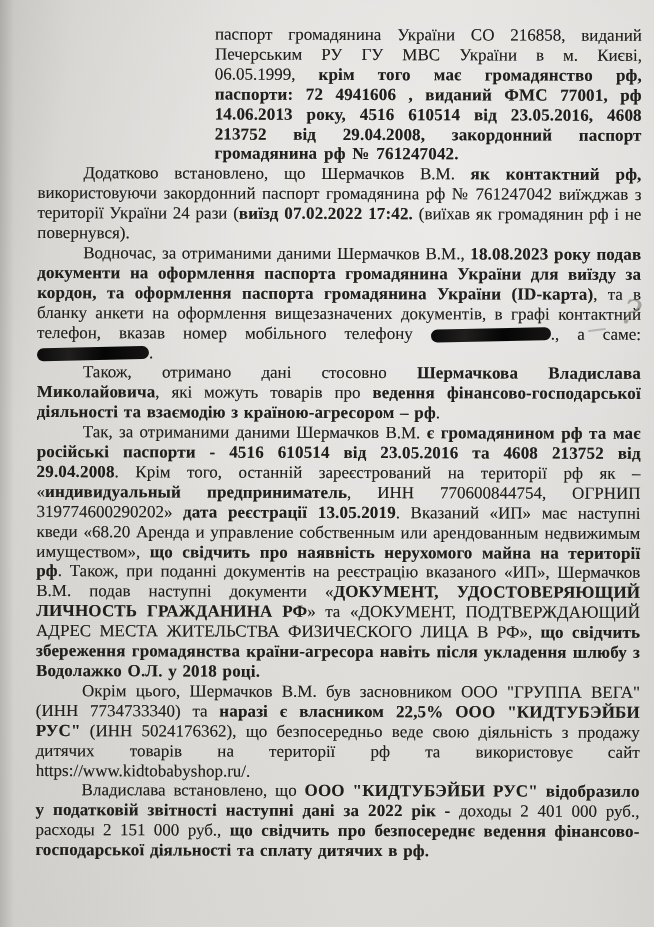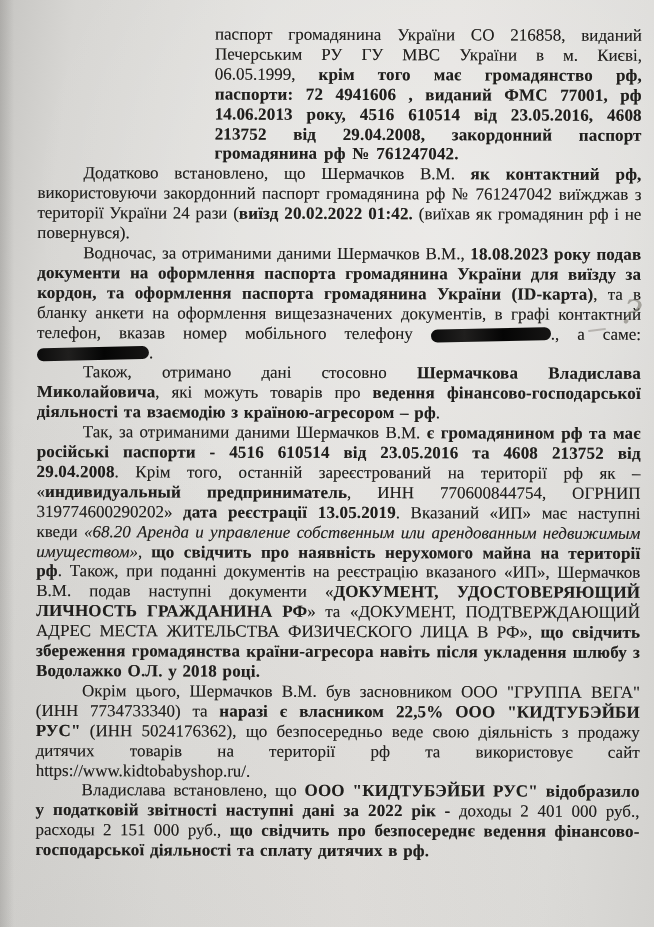--- a/index.html
+++ b/index.html
@@ -17,21 +17,21 @@
   }
   .page{
     position:absolute;left:38px;top:24px;width:604px;
     color:#201f1d;font-size:17px;line-height:19.9px;
     transform:rotate(0.18deg);transform-origin:left top;
     text-shadow:0 0 0.6px rgba(45,43,40,0.5);
   }
   .para{margin:0;text-align:justify;text-indent:46px;word-spacing:1.2px;}
   .para.cont{margin-left:177px;text-indent:0;word-spacing:2.4px;}
   .b{font-weight:bold;letter-spacing:0.15px;}
-  .i{font-style:italic;}
+  .i{}
   .u{}
   .redact{
     display:inline-block;height:13px;border-radius:7px;
     background:linear-gradient(90deg,#0b0b0b,#201f1e 28%,#050505 60%,#161514);
     margin-bottom:-2px;transform:rotate(-1.4deg);
   }
   .pencil-q{
     position:absolute;left:622px;top:292px;
     font-family:"DejaVu Serif", serif;font-style:italic;
     font-size:34px;color:rgba(128,124,117,0.62);
@@ -42,21 +42,21 @@
     background:rgba(128,124,117,0.45);border-radius:1px;transform:rotate(-7deg);
   }
 </style>
 </head>
 <body>
 
 <div class="edge-shadow"></div>
 
 <div class="page" id="doc">
     <p class="para cont"><span>паспорт громадянина України СО 216858, виданий Печерським РУ ГУ МВС України в м. Києві, 06.05.1999, </span><span class="b">крім того має громадянство рф, паспорти: 72 4941606 , виданий ФМС 77001, рф 14.06.2013 року, 4516 610514 від 23.05.2016, 4608 213752 від 29.04.2008, закордонний паспорт громадянина рф № 761247042.</span></p>
-    <p class="para"><span>Додатково встановлено, що Шермачков В.М. </span><span class="b">як контактний рф,</span><span> використовуючи закордонний паспорт громадянина рф № 761247042 виїжджав з території України 24 рази (</span><span class="b">виїзд 20.02.2022 01:42.</span><span> (виїхав як громадянин рф і не повернувся).</span></p>
+    <p class="para"><span>Додатково встановлено, що Шермачков В.М. </span><span class="b">як контактний рф,</span><span> використовуючи закордонний паспорт громадянина рф № 761247042 виїжджав з території України 24 рази (</span><span class="b">виїзд 07.02.2022 17:42.</span><span> (виїхав як громадянин рф і не повернувся).</span></p>
     <p class="para"><span>Водночас, за отриманими даними Шермачков В.М., </span><span class="b">18.08.2023 року подав документи на оформлення паспорта громадянина України для виїзду за кордон, та оформлення паспорта громадянина України (ID-карта)</span><span>, та в бланку анкети на оформлення вищезазначених документів, в графі контактний телефон, вказав номер мобільного телефону </span><span class="redact" style="width: 120px;"></span><span>., а саме: </span><span class="redact" style="width: 112px;"></span><span>.</span></p>
     <p class="para"><span>Також, отримано дані стосовно </span><span class="b">Шермачкова Владислава Миколайовича</span><span>, які можуть товарів про </span><span class="b">ведення фінансово-господарської діяльності та взаємодію з країною-агресором – рф</span><span>.</span></p>
     <p class="para"><span>Так, за отриманими даними Шермачков В.М. </span><span class="b">є громадянином рф та має російські паспорти - 4516 610514 від 23.05.2016 та 4608 213752 від 29.04.2008</span><span>. Крім того, останній зареєстрований на території рф як – «</span><span class="b">индивидуальный предприниматель</span><span>, ИНН 770600844754, ОГРНИП 319774600290202» </span><span class="b">дата реєстрації 13.05.2019</span><span>. Вказаний «ИП» має наступні кведи </span><span class="i">«68.20 Аренда и управление собственным или арендованным недвижимым имуществом»</span><span>, </span><span class="b">що свідчить про наявність нерухомого майна на території рф</span><span>. Також, при поданні документів на реєстрацію вказаного «ИП», Шермачков В.М. подав наступні документи «</span><span class="b">ДОКУМЕНТ, УДОСТОВЕРЯЮЩИЙ ЛИЧНОСТЬ ГРАЖДАНИНА РФ</span><span>» та «ДОКУМЕНТ, ПОДТВЕРЖДАЮЩИЙ АДРЕС МЕСТА ЖИТЕЛЬСТВА ФИЗИЧЕСКОГО ЛИЦА В РФ», </span><span class="b">що свідчить збереження громадянства країни-агресора навіть після укладення шлюбу з Водолажко О.Л. у 2018 році.</span></p>
     <p class="para"><span>Окрім цього, Шермачков В.М. був засновником ООО "ГРУППА ВЕГА" (ИНН 7734733340) та </span><span class="b">наразі є власником 22,5% ООО "КИДТУБЭЙБИ РУС"</span><span> (ИНН 5024176362), що безпосередньо веде свою діяльність з продажу дитячих товарів на території рф та використовує сайт </span><span class="u">https://www.kidtobabyshop.ru/</span><span>.</span></p>
     <p class="para"><span>Владислава встановлено, що </span><span class="b">ООО "КИДТУБЭЙБИ РУС" відобразило у податковій звітності наступні дані за 2022 рік</span><span> - доходы 2 401 000 руб., расходы 2 151 000 руб., </span><span class="b">що свідчить про безпосереднє ведення фінансово-господарської діяльності та сплату дитячих в рф.</span></p>
   </div>
 
 <div class="pencil-q">?</div>
 <div class="pencil-dash"></div>
 

